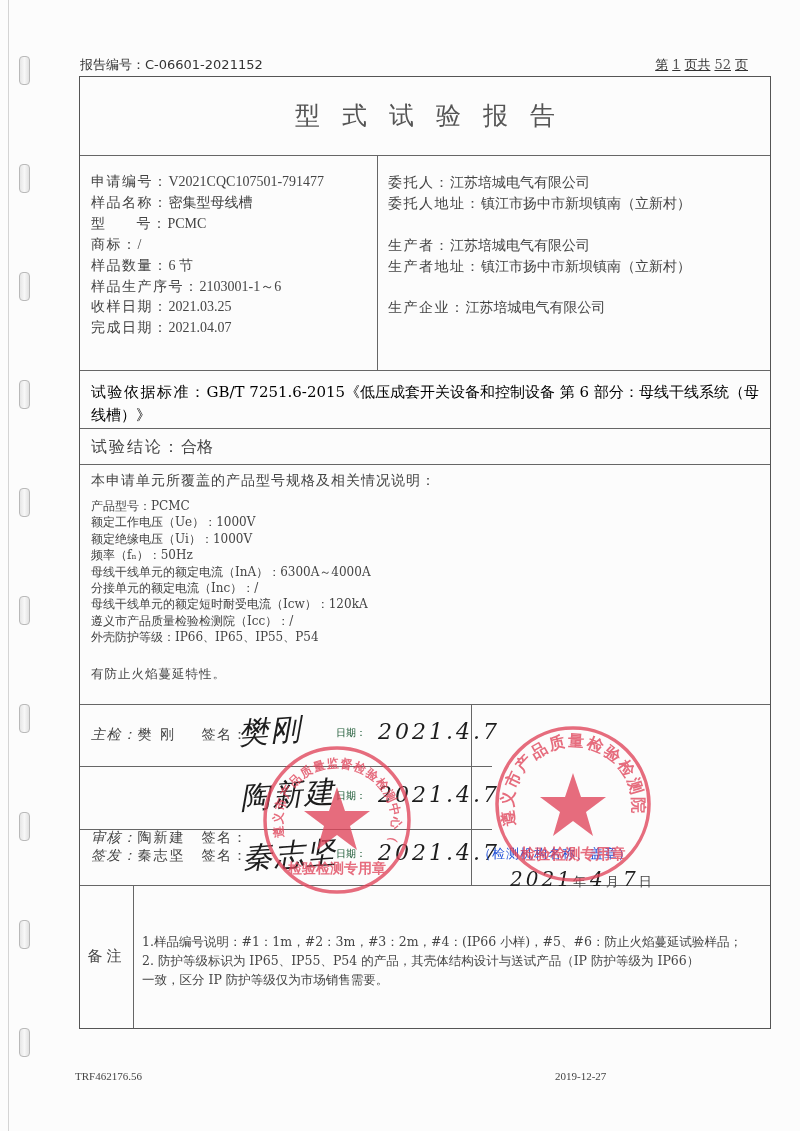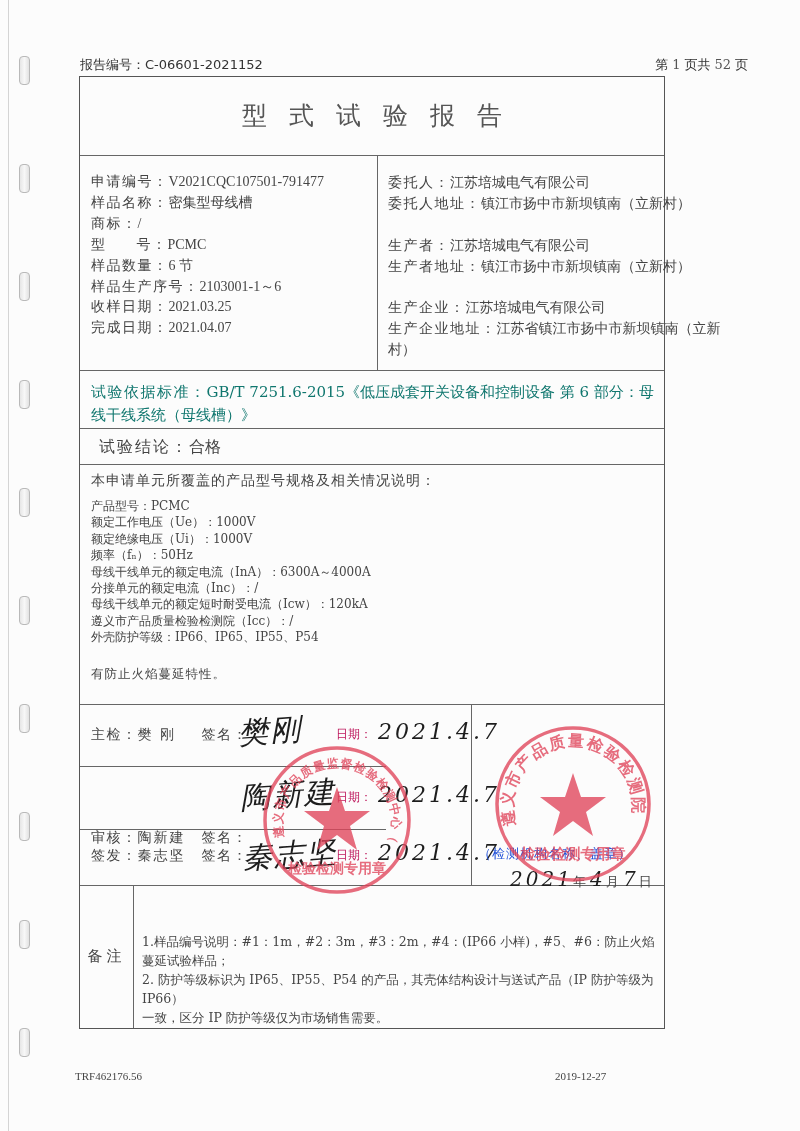--- a/index.html
+++ b/index.html
@@ -10,51 +10,51 @@
       color: #3c3c3c;
     }
     .page-edge { position: absolute; left: 8px; top: 0; width: 1px; height: 1131px; background: #d4d4d4; }
     .hole {
       position: absolute; left: 19px; width: 9px; height: 27px;
       border: 1px solid #b9b9b9; border-radius: 4px;
       background: linear-gradient(90deg, #e6e6e6, #f7f7f7 50%, #e2e2e2);
     }
     .hdr { position: absolute; top: 56px; font-size: 13px; font-family: "DejaVu Sans", sans-serif; color: #333; }
     .hdr-left { left: 80px; }
-    .hdr-right { right: 52px; }
+    .hdr-right { right: 52px; text-decoration: underline; }
     .hdr-right .num { font-family: "DejaVu Serif", serif; color: #555; margin: 0 4px; }
 
-    .table { position: absolute; left: 79px; top: 76px; width: 586px; height: 953px; border: 1.5px solid #555; box-sizing: border-box; }
+    .table { position: absolute; left: 79px; top: 76px; width: 692px; height: 953px; border: 1.5px solid #555; box-sizing: border-box; }
     .hline { position: absolute; left: 0; right: 0; height: 0; border-top: 1.2px solid #666; }
     .vline { position: absolute; width: 0; border-left: 1.2px solid #666; }
 
     .title { position: absolute; left: 0; right: 0; top: 22px; text-align: center; font-size: 25px; letter-spacing: 22px; color: #555; padding-left: 22px; font-weight: normal; }
 
     .info-col { position: absolute; top: 95px; font-size: 14px; line-height: 20.9px; color: #444; }
     .info-left { left: 11px; width: 285px; font-family: Liberation Serif, serif; }
     .info-right { left: 308px; width: 355px; }
     .info-line { white-space: nowrap; }
     .info-line.blank { height: 20.9px; }
     .lbl { letter-spacing: 1.5px; }
     .val { }
 
-    .std { position: absolute; left: 11px; right: 10px; top: 304px; font-size: 15px; line-height: 23px; color: #0f766e; }
+    .std { position: absolute; left: 11px; right: 10px; top: 304px; font-size: 15px; line-height: 23px; color: #000000; }
     .concl { position: absolute; left: 11px; top: 360px; font-size: 16px; color: #444; }
-    .concl .lbl { letter-spacing: 2px; margin-left: 8px; }
+    .concl .lbl { letter-spacing: 2px; }
 
     .desc-head { position: absolute; left: 11px; top: 395px; font-size: 14px; color: #444; letter-spacing: 1px; }
     .desc-list { position: absolute; left: 11px; top: 421px; font-size: 12px; line-height: 16.4px; color: #444; }
     .desc-tail { position: absolute; left: 11px; top: 589px; font-size: 12.5px; color: #444; letter-spacing: 1px; }
 
     .sig-row { position: absolute; left: 11px; font-size: 14px; color: #444; white-space: nowrap; }
-    .sig-row .role { letter-spacing: 1.5px; }
+    .sig-row .role { letter-spacing: 1.5px; font-style: italic; }
     .sig-row .name { display: inline-block; width: 64px; letter-spacing: 2px; }
     .sig-row .sig-lbl { letter-spacing: 1.5px; }
     .sig-hand { position: absolute; font-family: "DejaVu Serif", serif; font-style: italic; color: #1d1d1d; font-size: 30px; transform: rotate(-4deg); letter-spacing: 2px; }
-    .date-lbl { position: absolute; font-size: 12px; color: #be185d; font-family: Liberation Serif, serif; }
+    .date-lbl { position: absolute; font-size: 10px; color: #14532d; font-family: Liberation Serif, serif; }
     .date-hand { position: absolute; font-family: "DejaVu Serif", serif; font-style: italic; color: #1d1d1d; font-size: 22px; letter-spacing: 3px; }
 
     .stamp { position: absolute; pointer-events: none; opacity: 0.78; }
     .org-label { position: absolute; left: 474px; top: 768px; font-size: 13px; color: #1d4ed8; letter-spacing: 1px; }
     .org-date { position: absolute; top: 790px; font-size: 13px; color: #444; }
 
     .remarks-label { position: absolute; left: 0; width: 53px; top: 870px; text-align: center; font-size: 15px; color: #444; letter-spacing: 4px; }
     .remarks-text { position: absolute; left: 62px; right: 8px; top: 855px; font-size: 12.5px; line-height: 19px; color: #444; }
 
     .footer { position: absolute; top: 1070px; font-size: 11px; color: #444; font-family: "Liberation Serif", serif; }
@@ -93,37 +93,36 @@
   <div class="hline" style="top:752px; right:278px"></div>
   <div class="vline" style="left:391px; top:627px; height:181px"></div>
   <div class="hline" style="top:808px"></div>
   <div class="vline" style="left:53px; top:808px; height:143px"></div>
 
   <div class="title">型式试验报告</div>
 
   <div class="info-col info-left">
     <div class="info-line"><span class="lbl">申请编号：</span><span class="val">V2021CQC107501-791477</span></div>
     <div class="info-line"><span class="lbl">样品名称：</span><span class="val">密集型母线槽</span></div>
+    <div class="info-line"><span class="lbl" style="white-space:pre">型      号：</span><span class="val">PCMC</span></div>
     <div class="info-line"><span class="lbl">商标：</span><span class="val">/</span></div>
-    <div class="info-line"><span class="lbl" style="white-space:pre">型      号：</span><span class="val">PCMC</span></div>
     <div class="info-line"><span class="lbl">样品数量：</span><span class="val">6 节</span></div>
     <div class="info-line"><span class="lbl">样品生产序号：</span><span class="val">2103001-1～6</span></div>
     <div class="info-line"><span class="lbl">收样日期：</span><span class="val">2021.03.25</span></div>
     <div class="info-line"><span class="lbl">完成日期：</span><span class="val">2021.04.07</span></div>
   </div>
 
   <div class="info-col info-right">
     <div class="info-line"><span class="lbl">委托人：</span><span>江苏培城电气有限公司</span></div>
     <div class="info-line"><span class="lbl">委托人地址：</span><span>镇江市扬中市新坝镇南（立新村）</span></div>
     <div class="info-line blank"></div>
     <div class="info-line"><span class="lbl">生产者：</span><span>江苏培城电气有限公司</span></div>
     <div class="info-line"><span class="lbl">生产者地址：</span><span>镇江市扬中市新坝镇南（立新村）</span></div>
     <div class="info-line blank"></div>
     <div class="info-line"><span class="lbl">生产企业：</span><span>江苏培城电气有限公司</span></div>
-    <div style="white-space:normal; width:345px"><span class="lbl">生产企业地址：</span><span>江苏省镇江市扬中市新坝镇南（立新村）</span></div>
   </div>
 
   <div class="std">
     <span class="lbl">试验依据标准：</span><span>GB/T 7251.6-2015《低压成套开关设备和控制设备 第 6 部分：母线干线系统（母线槽）》</span>
   </div>
 
   <div class="concl">
     <span class="lbl">试验结论：</span><span>合格</span>
   </div>
 

